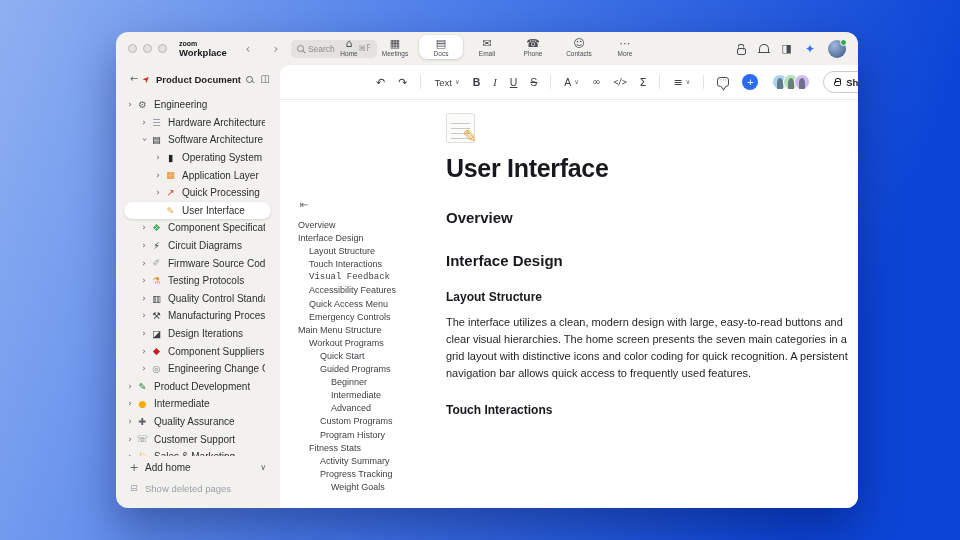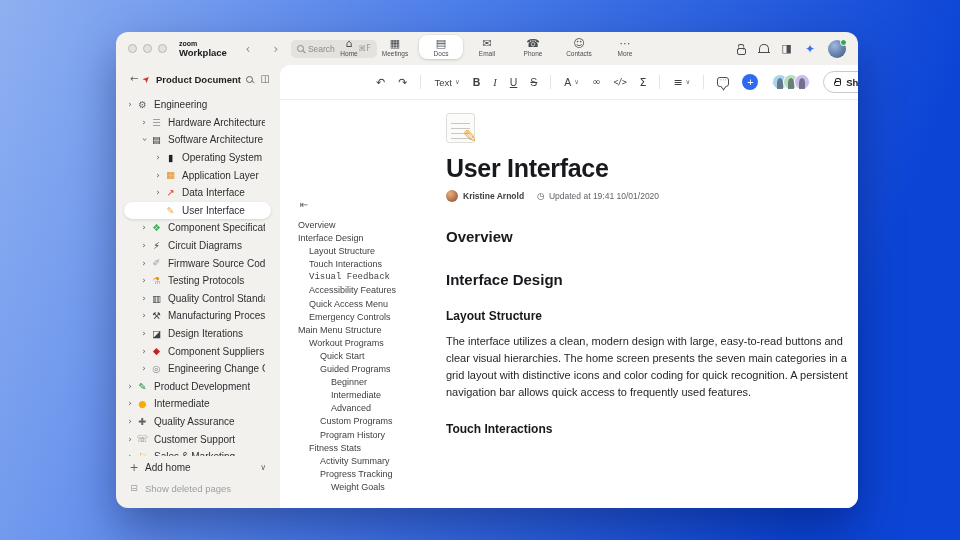--- a/index.html
+++ b/index.html
@@ -220,21 +220,21 @@
             <span class="lbl">Operating System</span>
           </div>
           <div class="trow" style="padding-left: 28px;">
             <span class="chev g">›</span>
             <span class="ticon g" style="color: rgb(232, 145, 45);">▦</span>
             <span class="lbl">Application Layer</span>
           </div>
           <div class="trow" style="padding-left: 28px;">
             <span class="chev g">›</span>
             <span class="ticon g" style="color: rgb(217, 48, 37);">↗</span>
-            <span class="lbl">Data Interface</span>
+            <span class="lbl">Quick Processing</span>
           </div>
           <div class="trow sel" style="padding-left: 28px;">
             <span class="chev g"></span>
             <span class="ticon g" style="color: rgb(232, 163, 61);">✎</span>
             <span class="lbl">User Interface</span>
           </div>
           <div class="trow" style="padding-left: 14px;">
             <span class="chev g">›</span>
             <span class="ticon g" style="color: rgb(52, 168, 83);">❖</span>
             <span class="lbl">Component Specifications</span>
@@ -436,28 +436,20 @@
                 <span>Weight Goals</span>
               </div>
             </div>
         </div>
 
         <div class="content">
           <div class="docicon">
             <span class="pen g">✎</span>
           </div>
           <div class="doc-title">User Interface</div>
-          <div class="byline">
-            <span class="byav"></span>
-            <span class="byname">Kristine Arnold</span>
-            <span class="byupd">
-              <span class="clockg g">◷</span>
-              <span>Updated at 19:41 10/01/2020</span>
-            </span>
-          </div>
           <div id="docblocks">
               <h2>Overview</h2>
               <h2>Interface Design</h2>
               <h3>Layout Structure</h3>
               <p>The interface utilizes a clean, modern design with large, easy-to-read buttons and clear visual hierarchies. The home screen presents the seven main categories in a grid layout with distinctive icons and color coding for quick recognition. A persistent navigation bar allows quick access to frequently used features.</p>
               <h3>Touch Interactions</h3>
             </div>
         </div>
 
       </div>

